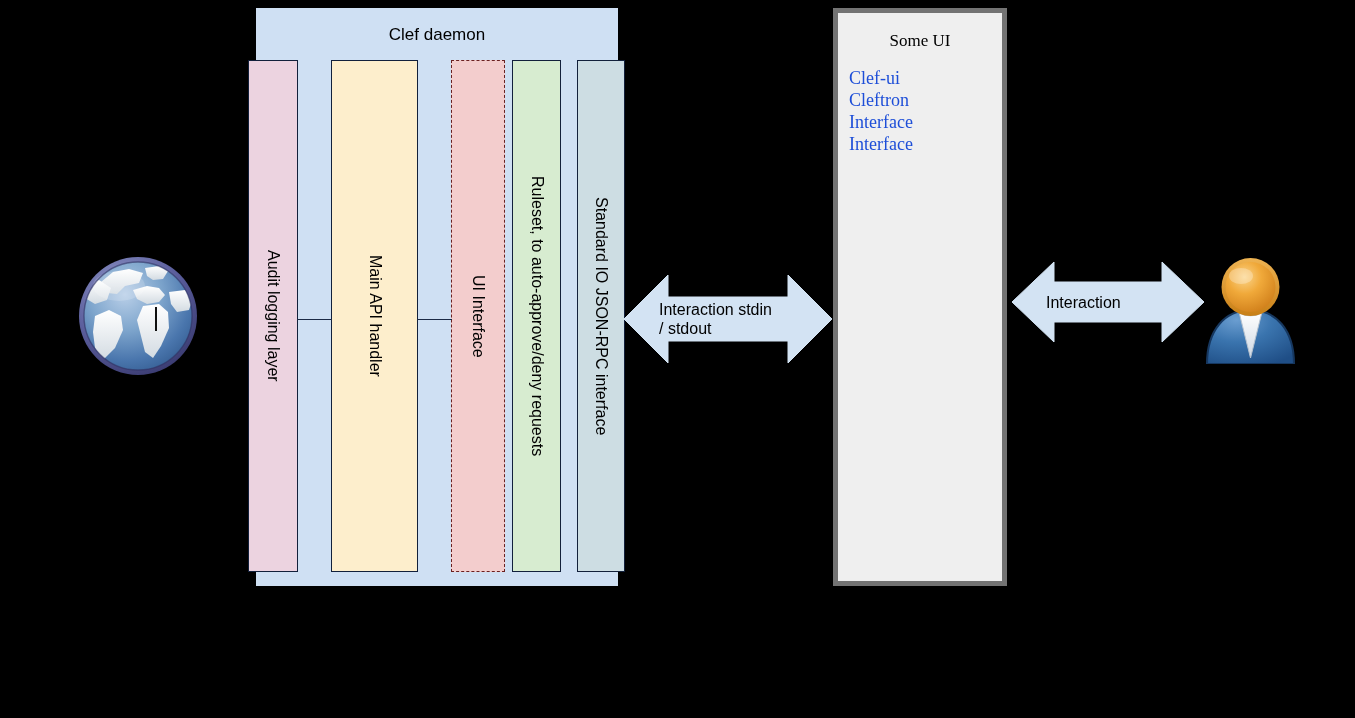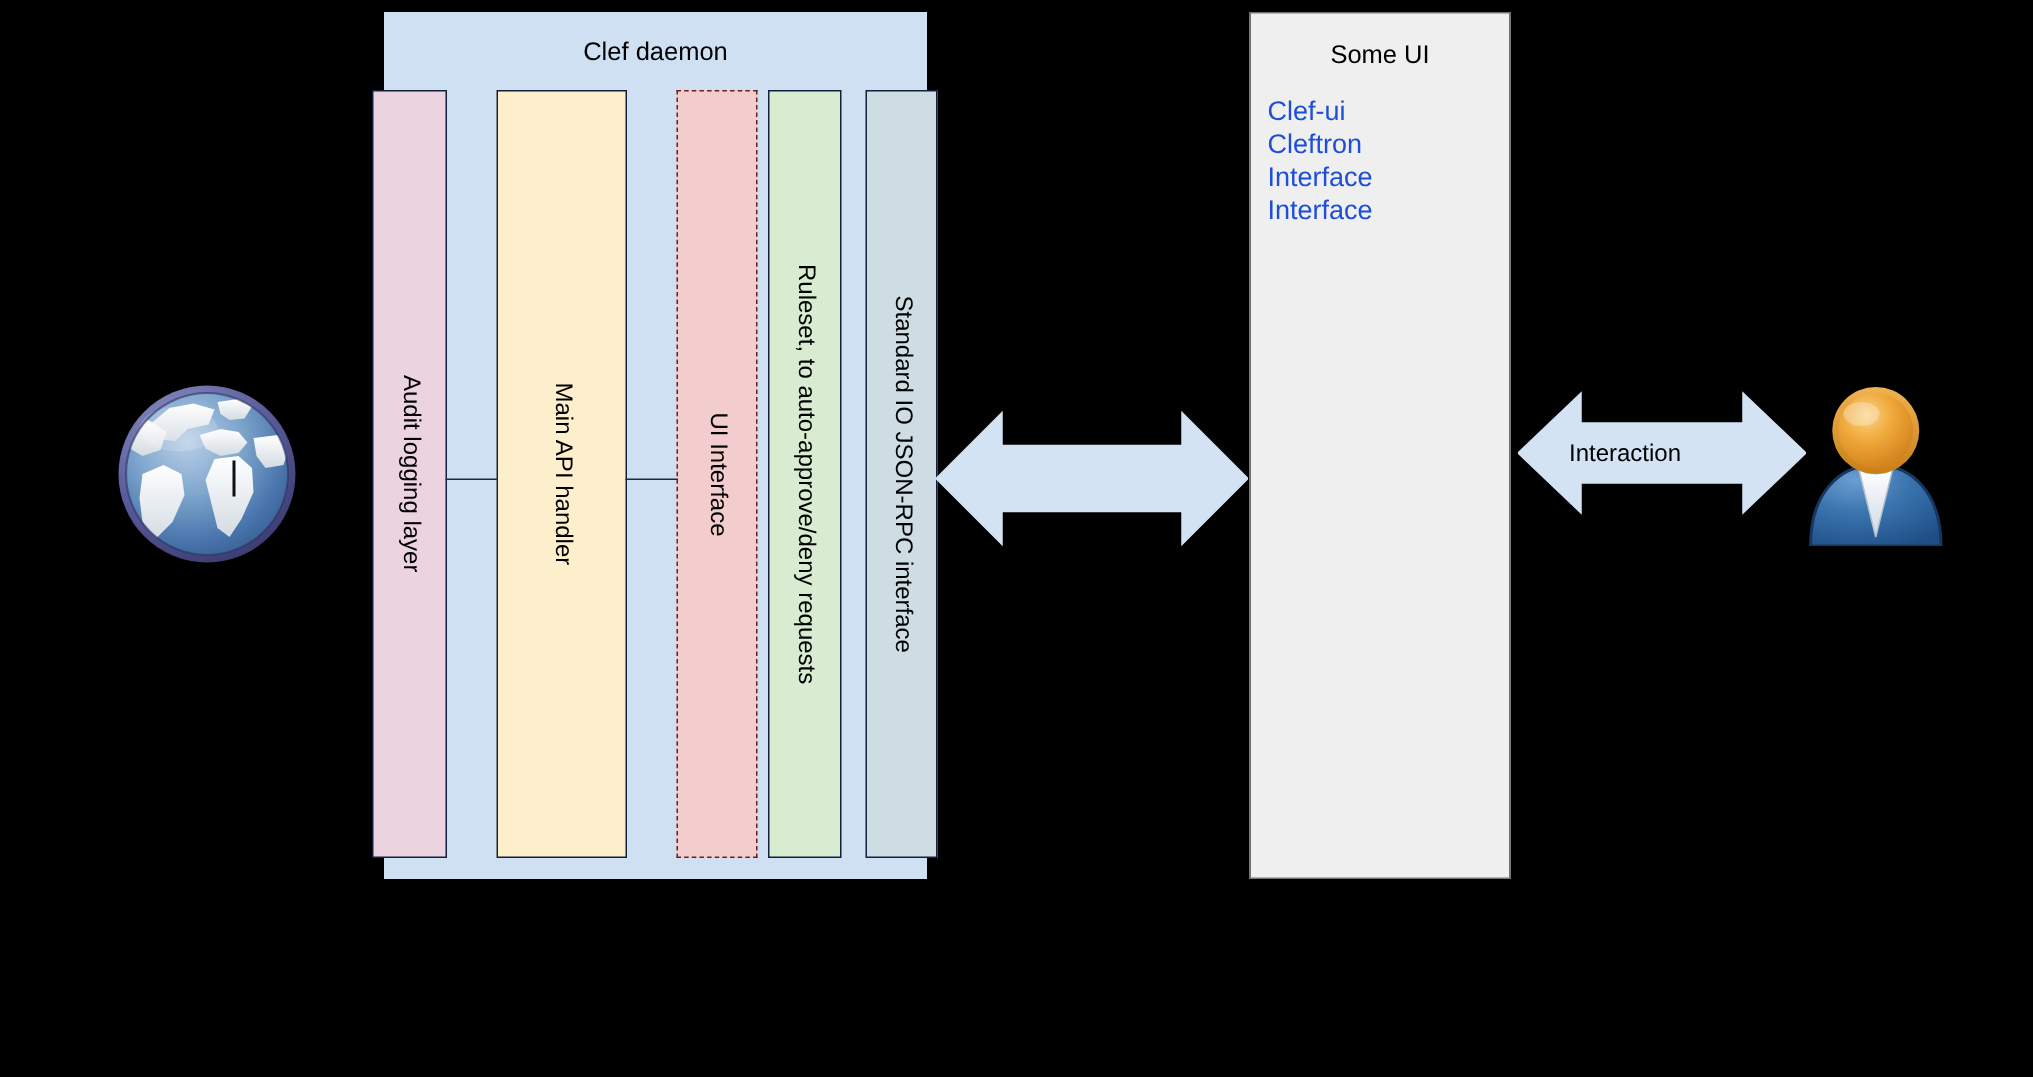--- a/index.html
+++ b/index.html
@@ -85,22 +85,23 @@
   #connector-api-to-ui    { left: 417px; top: 319px; width: 35px; }
 
   
   #some-ui-panel {
     position: absolute;
     left: 833px;
     top: 8px;
     width: 174px;
     height: 578px;
     background: #efefef;
-    border: 1px solid #737373;
+    border: 5px solid #737373;
     box-sizing: border-box;
+    font-family: Liberation Serif, serif;
   }
   #some-ui-title {
     position: absolute;
     left: 0;
     top: 18px;
     width: 100%;
     text-align: center;
     font-size: 17px;
     color: #000000;
   }
@@ -250,20 +251,22 @@
     <span class="vlabel">Standard IO JSON-RPC interface</span>
   </div>
 
   <div class="connector" id="connector-audit-to-api"></div>
   <div class="connector" id="connector-api-to-ui"></div>
 
   <div class="darrow" id="arrow-daemon-to-ui">
     <svg class="arrow-shape" viewBox="0 0 208 92" preserveAspectRatio="none" aria-hidden="true">
       <polygon points="0,46 44,2 44,24 164,24 164,2 208,46 164,90 164,68 44,68 44,90" fill="#d3e3f3" stroke="#d3e3f3" stroke-width="1"></polygon>
     </svg>
+    <div class="arrow-label">Interaction stdin
+/ stdout</div>
   </div>
 
   <div id="some-ui-panel">
     <div id="some-ui-title">Some UI</div>
     <div id="some-ui-list">
       <div class="ui-item">Clef-ui</div>
       <div class="ui-item">Cleftron</div>
       <div class="ui-item">Interface</div>
       <div class="ui-item">Interface</div>
     </div>

